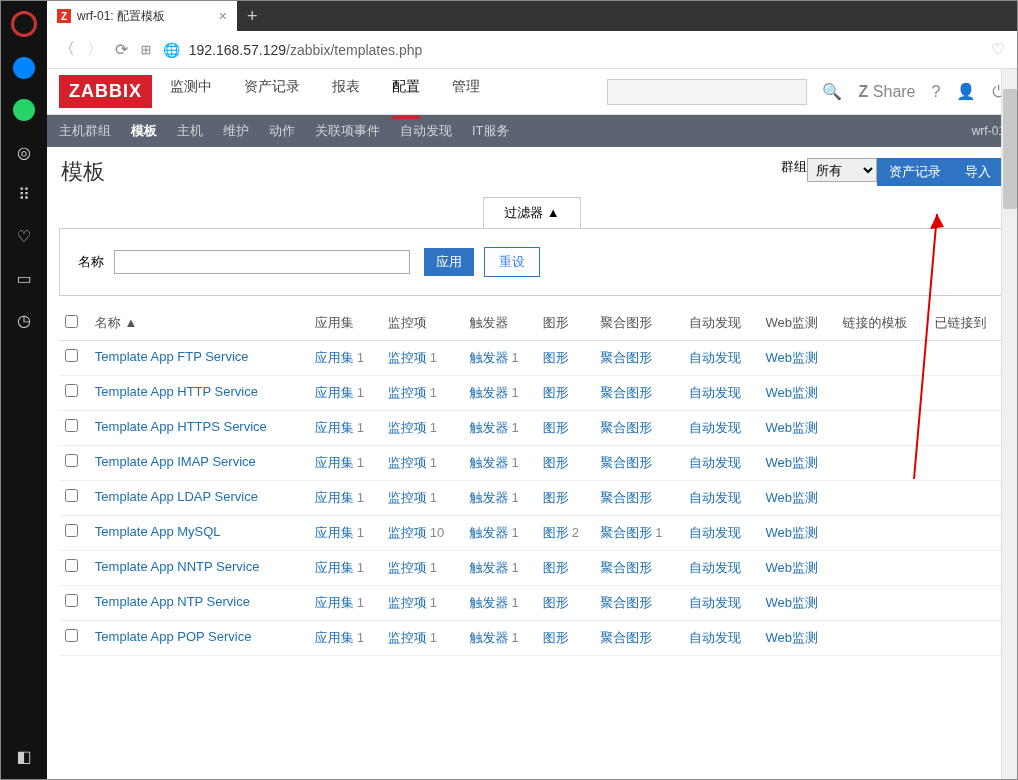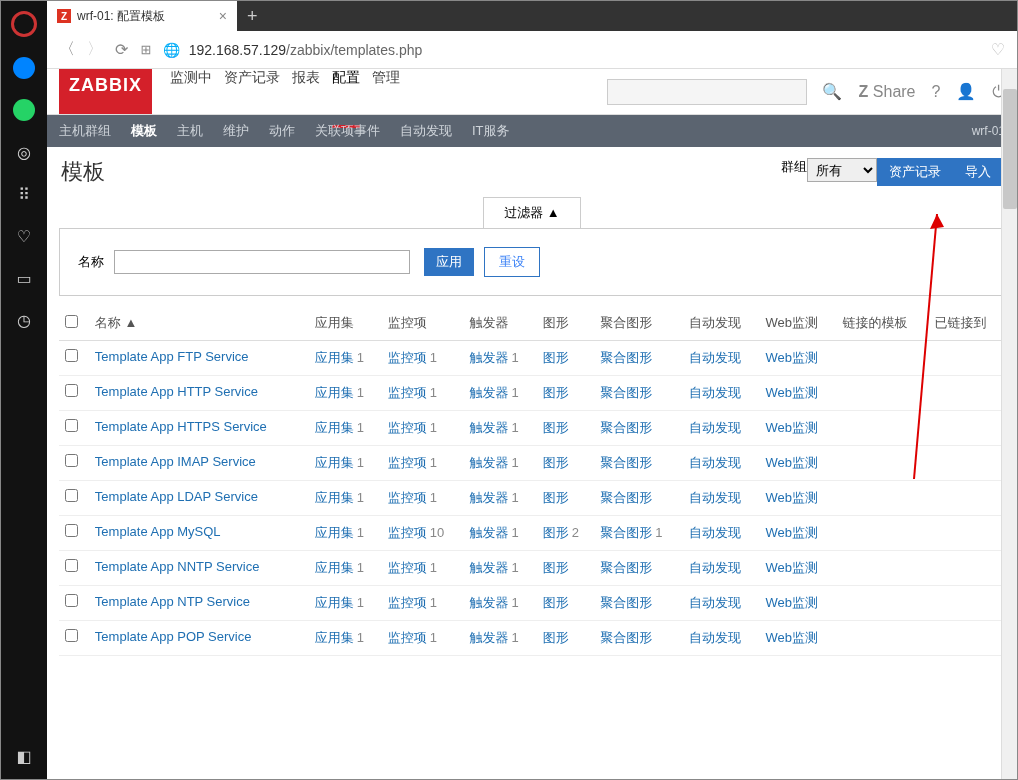--- a/index.html
+++ b/index.html
@@ -20,23 +20,23 @@
 .tab{height:30px;background:#fff;display:flex;align-items:center;padding:0 10px;min-width:190px;font-size:12px;color:#333;position:relative}
 .tab .fav{width:14px;height:14px;background:#d32;color:#fff;font-size:10px;font-weight:bold;display:flex;align-items:center;justify-content:center;margin-right:6px}
 .tab .x{margin-left:auto;color:#888;font-size:14px}
 .newtab{color:#ccc;padding:0 10px;font-size:18px;align-self:center}
 .addrbar{height:38px;background:#fff;display:flex;align-items:center;padding:0 12px;gap:12px;border-bottom:1px solid #ddd}
 .nav-arrow{color:#888;font-size:16px}
 .url-box{display:flex;align-items:center;gap:8px;flex:1;color:#666;font-size:14px}
 .url-text .host{color:#333}
 .heart{margin-left:auto;color:#bbb;font-size:16px}
 .page{flex:1;overflow:auto;background:#fff;position:relative}
-.zbx-top{height:46px;background:#fff;display:flex;padding:0 12px;gap:18px;border-bottom:1px solid #ddd}
+.zbx-top{height:46px;background:#fff;display:flex;align-items:center;padding:0 12px;gap:18px;border-bottom:1px solid #ddd}
 .zbx-logo{background:#d4202a;color:#fff;font-weight:bold;padding:6px 10px;font-size:18px;letter-spacing:1px}
-.zbx-menu{display:flex;gap:12px;font-size:14px;color:#444}
+.zbx-menu{display:flex;gap:32px;font-size:14px;color:#444}
 .zbx-menu .active{color:#000;border-bottom:3px solid #d4202a;padding-bottom:20px;margin-bottom:-14px}
 .zbx-right{margin-left:auto;display:flex;align-items:center;gap:16px;color:#888}
 .search{width:200px;height:26px;border:1px solid #ccc;background:#f5f5f5}
 .zbx-sub{height:32px;background:#5b6470;display:flex;align-items:center;padding:0 12px;gap:20px;font-size:13px;color:#cfd4da}
 .zbx-sub .active{color:#fff;font-weight:bold}
 .zbx-sub .srv{margin-left:auto;color:#cfd4da;font-size:12px}
 .pg-head{display:flex;align-items:center;padding:10px 14px}
 .pg-title{font-size:22px;color:#333}
 .pg-actions{margin-left:auto;display:flex;font-size:13px}
 .sel{border:1px solid #aaa;height:24px;min-width:70px;padding:0 4px;font-size:13px}

